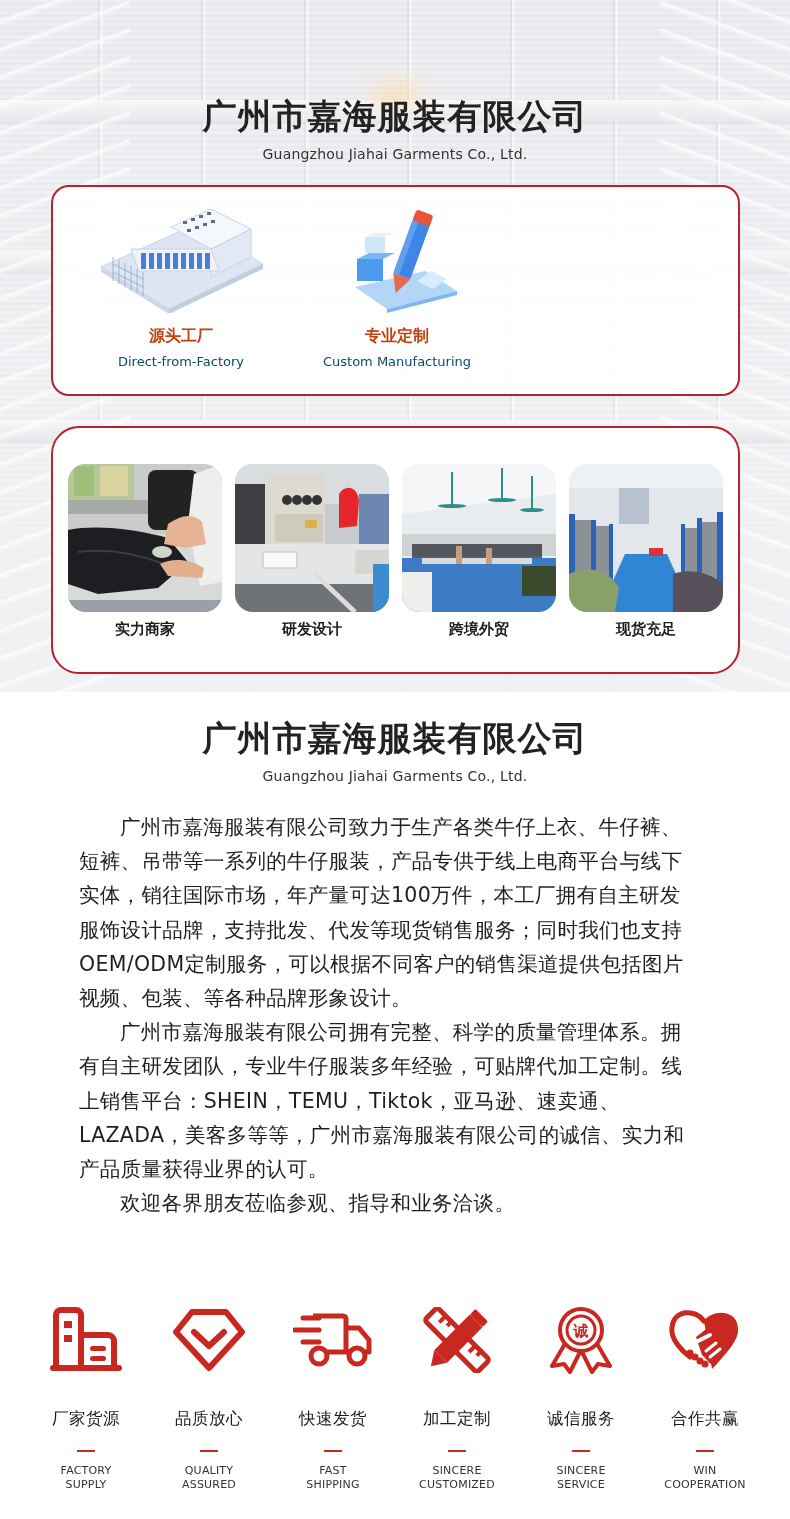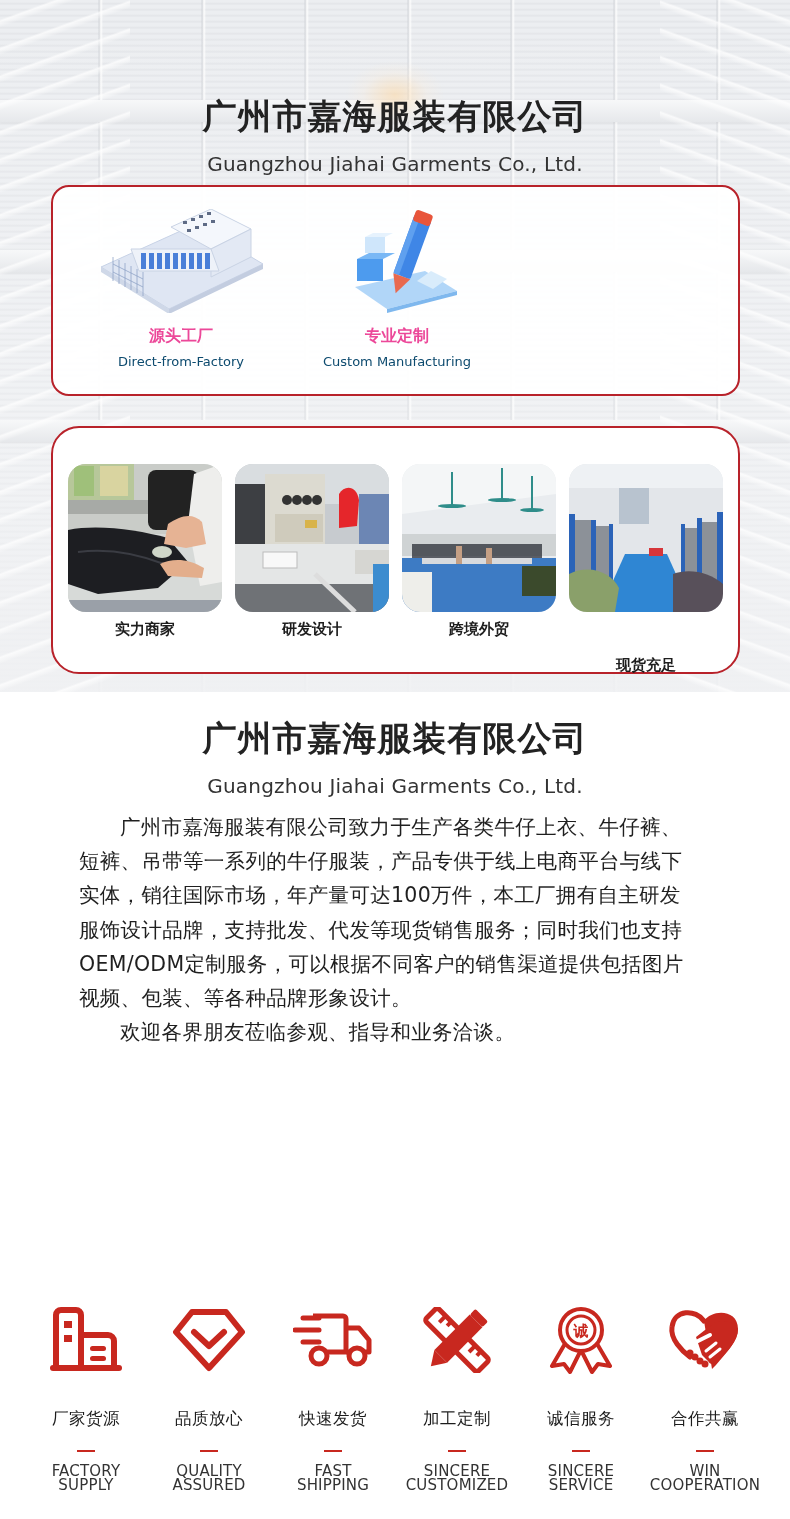--- a/index.html
+++ b/index.html
@@ -32,37 +32,37 @@
   }
   .hero .side-l { left: 0; }
   .hero .side-r { right: 0; transform: scaleX(-1); }
 
   .title-block { position: absolute; left: 0; width: 790px; text-align: center; }
   .title-cn {
     font-family: "DejaVu Sans", sans-serif; font-weight: bold;
     font-size: 34px; letter-spacing: 1px; color: #222; line-height: 40px;
   }
   .title-en {
-    font-family: "DejaVu Sans", sans-serif; font-size: 20px; color: #333;
-    line-height: 20px; margin-top: 18px; letter-spacing: 0.2px; text-align: center;
+    font-family: "DejaVu Sans", sans-serif; font-size: 14px; color: #333;
+    line-height: 20px; margin-top: 8px; letter-spacing: 0.2px; text-align: center;
   }
 
   
   .card {
     position: absolute; left: 51px; width: 689px;
     background: #ffffff; border: 2px solid #b8222a; border-radius: 18px;
   }
   .card.features { top: 185px; height: 211px; background: rgba(255,255,255,0.94); }
   .card.photos { top: 426px; height: 248px; border-radius: 28px; }
 
   .feature {
     position: absolute; top: 0; width: 220px; height: 207px; text-align: center;
   }
   .feature .art { position: absolute; left: 50%; transform: translateX(-50%); top: 22px; width: 180px; height: 104px; }
-  .feature .cn { position: absolute; top: 139px; left: 0; width: 100%; font-weight: bold; font-size: 16px; color: #ec4899; }
+  .feature .cn { position: absolute; top: 139px; left: 0; width: 100%; font-weight: bold; font-size: 16px; color: #c2410c; }
   .feature .en { position: absolute; top: 167px; left: 0; width: 100%; font-size: 13px; color: #0c4a6e; }
 
   .photo {
     position: absolute; top: 36px; width: 154px; height: 148px;
     border-radius: 18px; overflow: hidden;
   }
   .photo-label {
     position: absolute; top: 192px; width: 154px; text-align: center;
     font-weight: bold; font-size: 15px; color: #1e1e1e;
   }
@@ -74,21 +74,21 @@
   }
   .intro p { text-indent: 2em; }
 
   
   .service {
     position: absolute; top: 1300px; width: 124px; text-align: center;
   }
   .service .ico { width: 124px; height: 80px; display: flex; align-items: center; justify-content: center; }
   .service .cn { margin-top: 28px; font-weight: normal; font-size: 16.5px; color: #1c1c1c; letter-spacing: 0.5px; }
   .service .dash { width: 18px; height: 2px; background: #c8281f; margin: 20px auto 0; }
-  .service .en { margin-top: 12px; font-size: 15px; line-height: 14px; color: #333; letter-spacing: 0.2px; }
+  .service .en { margin-top: 12px; font-size: 11px; line-height: 14px; color: #333; letter-spacing: 0.2px; }
 </style>
 </head>
 <body>
 
 <div class="hero">
   <div class="beam" style="top:100px;"></div>
   <div class="beam" style="top:250px;"></div>
   <div class="beam" style="top:420px;"></div>
   <div class="side-l"></div>
   <div class="side-r"></div>
@@ -266,31 +266,32 @@
         <polygon points="56,90 98,90 124,148 30,148" fill="#2f86d3"></polygon>
         <rect x="80" y="84" width="14" height="8" fill="#d6353a"></rect>
         <path d="M0,110 C20,100 42,108 50,124 L46,148 L0,148 Z" fill="#8aa06a"></path>
         <path d="M104,110 C120,104 140,108 154,120 L154,148 L104,148 Z" fill="#58505a"></path>
       </svg>
     </div>
 
     <div class="photo-label" style="left:15px;">实力商家</div>
     <div class="photo-label" style="left:182px;">研发设计</div>
     <div class="photo-label" style="left:349px;">跨境外贸</div>
-    <div class="photo-label" style="left:516px;margin-top:36px;">现货充足</div>
+    <div class="photo-label" style="left:516px;">现货充足</div>
   </div>
 </div>
 
 <div class="title-block" style="top:718px;">
   <div class="title-cn">广州市嘉海服装有限公司</div>
   <div class="title-en">Guangzhou Jiahai Garments Co., Ltd.</div>
 </div>
 
 <div class="intro">
   <p>广州市嘉海服装有限公司致力于生产各类牛仔上衣、牛仔裤、短裤、吊带等一系列的牛仔服装，产品专供于线上电商平台与线下实体，销往国际市场，年产量可达100万件，本工厂拥有自主研发服饰设计品牌，支持批发、代发等现货销售服务；同时我们也支持OEM/ODM定制服务，可以根据不同客户的销售渠道提供包括图片视频、包装、等各种品牌形象设计。</p>
+  <p>广州市嘉海服装有限公司拥有完整、科学的质量管理体系。拥有自主研发团队，专业牛仔服装多年经验，可贴牌代加工定制。线上销售平台：SHEIN，TEMU，Tiktok，亚马逊、速卖通、LAZADA，美客多等等，广州市嘉海服装有限公司的诚信、实力和产品质量获得业界的认可。</p>
   <p>欢迎各界朋友莅临参观、指导和业务洽谈。</p>
 </div>
 
 <div class="service" style="left:24px;">
   <div class="ico">
     <svg width="72" height="66" viewBox="0 0 72 66">
       <path d="M6,60 V8 a5,5 0 0 1 5,-5 H26 a5,5 0 0 1 5,5 V60" fill="none" stroke="#c8281f" stroke-width="6" stroke-linejoin="round"></path>
       <path d="M31,28 H58 a6,6 0 0 1 6,6 V60" fill="none" stroke="#c8281f" stroke-width="6" stroke-linejoin="round"></path>
       <rect x="14" y="14" width="8" height="7" fill="#c8281f"></rect>
       <rect x="14" y="28" width="8" height="7" fill="#c8281f"></rect>

